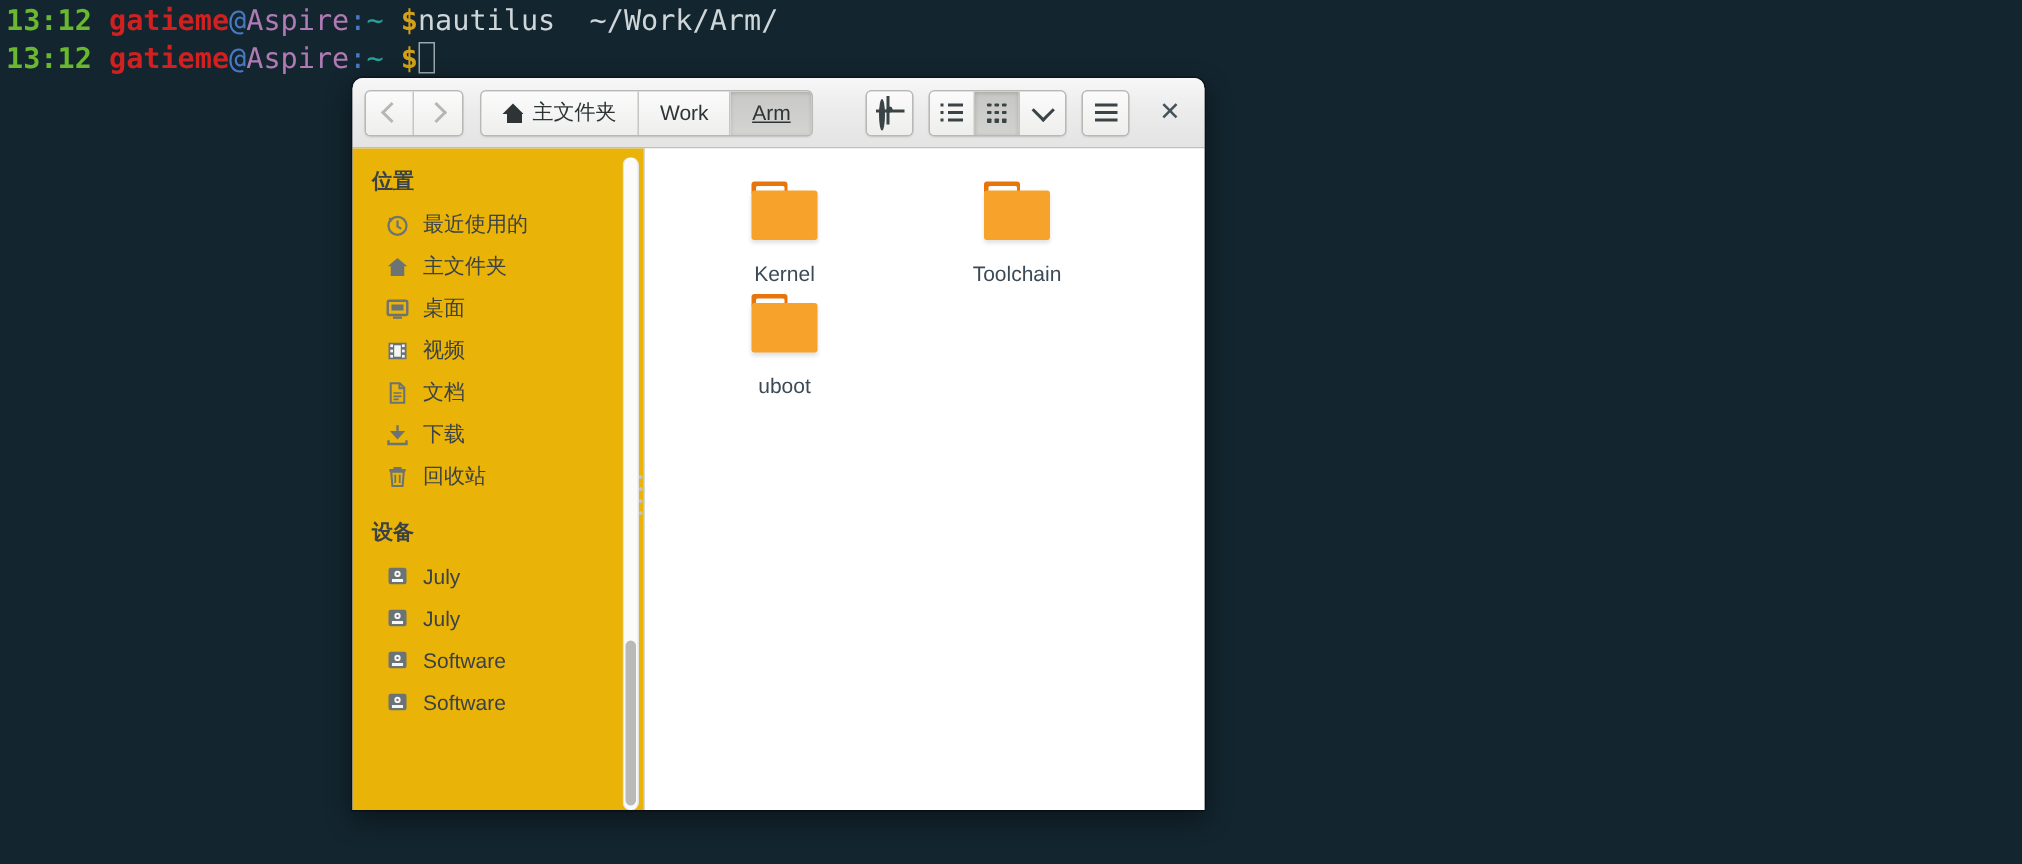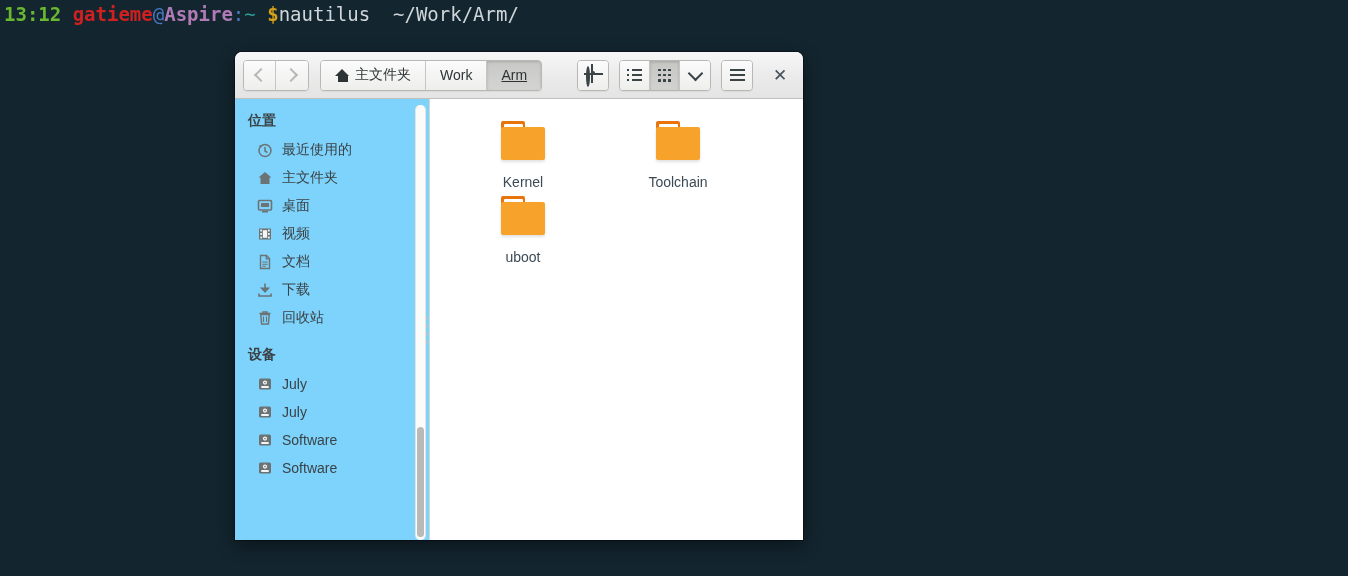--- a/index.html
+++ b/index.html
@@ -29,21 +29,21 @@
     font-size: 19px;
     line-height: 25px;
     white-space: pre;
     letter-spacing: 0px;
   }
   .term-line.l1 { top: 2px; }
   .term-line.l2 { top: 27px; }
   .c-time  { color: #6ab82f; font-weight: bold; }
   .c-user  { color: #d02020; font-weight: bold; }
   .c-at    { color: #4a79c4; }
-  .c-host  { color: #b07ab5; font-weight: bold; margin-top: 10px; }
+  .c-host  { color: #b07ab5; font-weight: normal; margin-top: 10px; }
   .c-colon { color: #4a79c4; }
   .c-tilde { color: #2aa198; }
   .c-dollar{ color: #d4a017; font-weight: bold; }
   .c-cmd   { color: #cfd6d9; }
   .c-path  { color: #cfd6d9; }
   .cursor {
     display: inline-block;
     width: 11px;
     height: 21px;
     border: 1px solid #9aa7ad;
@@ -230,21 +230,21 @@
     color: #44525a;
     cursor: default;
     margin-left: 2px;
   }
 
   
   .fm-body { flex: 1; display: flex; min-height: 0; }
 
   .sidebar {
     width: 194px;
-    background: #7dd3fc;
+    background: #eab308;
     border-right: 1px solid #d6d6d3;
     position: relative;
     overflow: hidden;
     flex: none;
   }
   .sidebar-inner { padding-top: 9px; }
   .sb-header {
     font-size: 14px;
     font-weight: bold;
     color: #3b4245;
@@ -353,20 +353,21 @@
     line-height: 16px;
     word-break: break-word;
   }
 </style>
 </head>
 <body>
 
 <div id="terminal">
   <div class="term-line l1"><span class="c-time">13:12</span> <span class="c-user">gatieme</span><span class="c-at">@</span><span class="c-host">Aspire</span><span class="c-colon">:</span><span class="c-tilde">~</span> <span class="c-dollar">$</span><span class="c-cmd">nautilus</span>  <span class="c-path">~/Work/Arm/</span></div>
 
+  <div class="term-line l2"><span class="c-time">13:12</span> <span class="c-user">gatieme</span><span class="c-at">@</span><span class="c-host">Aspire</span><span class="c-colon">:</span><span class="c-tilde">~</span> <span class="c-dollar">$</span><span class="cursor"></span></div>
 </div>
 
 <div id="fm-window">
 
   <div class="headerbar">
 
     <div class="btn-group" id="nav-group">
       <div class="gbtn">
         <span class="chev left"></span>
       </div>

